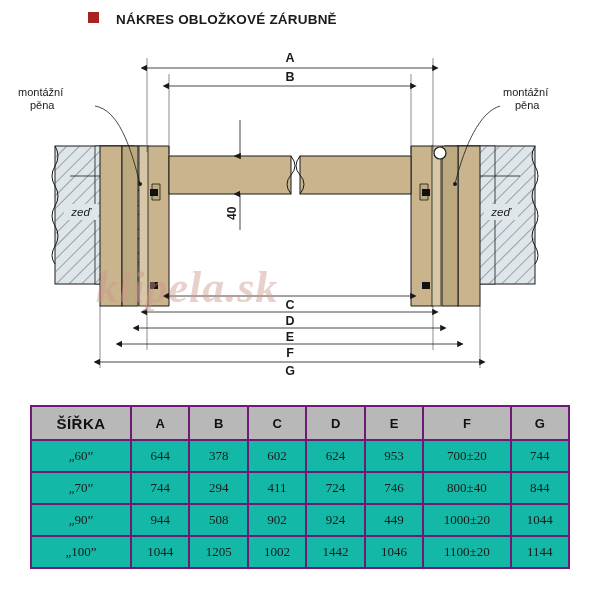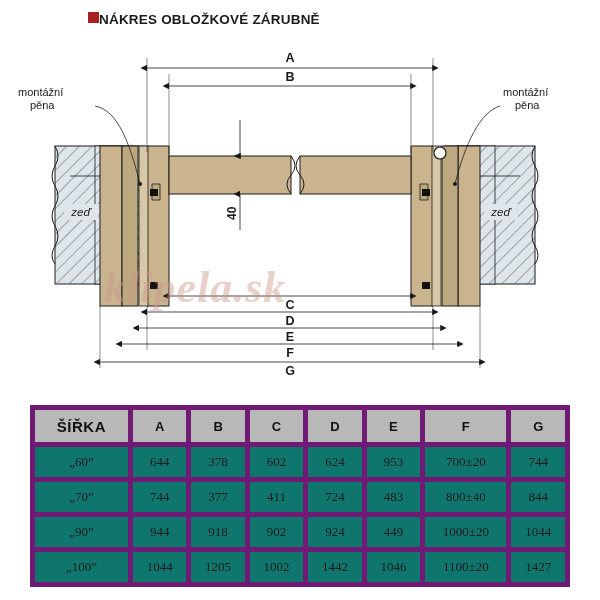--- a/index.html
+++ b/index.html
@@ -20,21 +20,21 @@
     width: 600px;
     height: 600px;
   }
   
   .title-row {
     position: absolute;
     left: 88px;
     top: 12px;
     display: flex;
     align-items: flex-start;
-    gap: 0;
+    gap: 17px;
   }
   .title-bullet {
     width: 11px;
     height: 11px;
     background: #a8231f;
     display: inline-block;
   }
   .title-text {
     font-size: 13.5px;
     font-weight: bold;
@@ -48,21 +48,21 @@
     top: 34px;
     width: 600px;
     height: 360px;
   }
   .diagram svg {
     display: block;
   }
   
   .watermark {
     position: absolute;
-    left: 104px;
+    left: 96px;
     top: 262px;
     font-family: "Liberation Serif", serif;
     font-size: 44px;
     font-style: italic;
     font-weight: bold;
     color: rgba(205, 150, 140, 0.45);
     letter-spacing: 1px;
     pointer-events: none;
     user-select: none;
   }
@@ -73,21 +73,21 @@
     top: 405px;
     width: 540px;
   }
   table.spec {
     border-collapse: collapse;
     width: 540px;
     font-size: 12.5px;
   }
   table.spec th,
   table.spec td {
-    border: 5px solid #701a75;
+    border: 2px solid #701a75;
     text-align: center;
     height: 30px;
     padding: 0 2px;
     font-family: "Liberation Serif", serif;
   }
   table.spec thead th {
     background: #b8b8b8;
     font-family: "Liberation Sans", sans-serif;
     font-weight: bold;
     font-size: 13px;
@@ -96,21 +96,21 @@
   }
   table.spec thead th.first {
     font-size: 15px;
     letter-spacing: 0.5px;
   }
   table.spec tbody td.first {
     font-weight: normal;
     font-size: 13px;
   }
   table.spec tbody tr td {
-    background: #0f766e;
+    background: #14b8a6;
     font-size: 13px;
   }
   .col-first { width: 100px; }
   .col-n { width: 56px; }
   .col-f { width: 86px; }
 </style>
 </head>
 <body>
 
 <div class="page">
@@ -294,44 +294,44 @@
           <td>378</td>
           <td>602</td>
           <td>624</td>
           <td>953</td>
           <td>700±20</td>
           <td>744</td>
         </tr>
         <tr>
           <td class="first">„70”</td>
           <td>744</td>
-          <td>377</td>
+          <td>294</td>
           <td>411</td>
           <td>724</td>
-          <td>483</td>
+          <td>746</td>
           <td>800±40</td>
           <td>844</td>
         </tr>
         <tr>
           <td class="first">„90”</td>
           <td>944</td>
-          <td>918</td>
+          <td>508</td>
           <td>902</td>
           <td>924</td>
           <td>449</td>
           <td>1000±20</td>
           <td>1044</td>
         </tr>
         <tr>
           <td class="first">„100”</td>
           <td>1044</td>
           <td>1205</td>
           <td>1002</td>
           <td>1442</td>
           <td>1046</td>
           <td>1100±20</td>
-          <td>1427</td>
+          <td>1144</td>
         </tr>
       </tbody>
     </table>
   </div>
 
 </div>
 
 </body></html>

